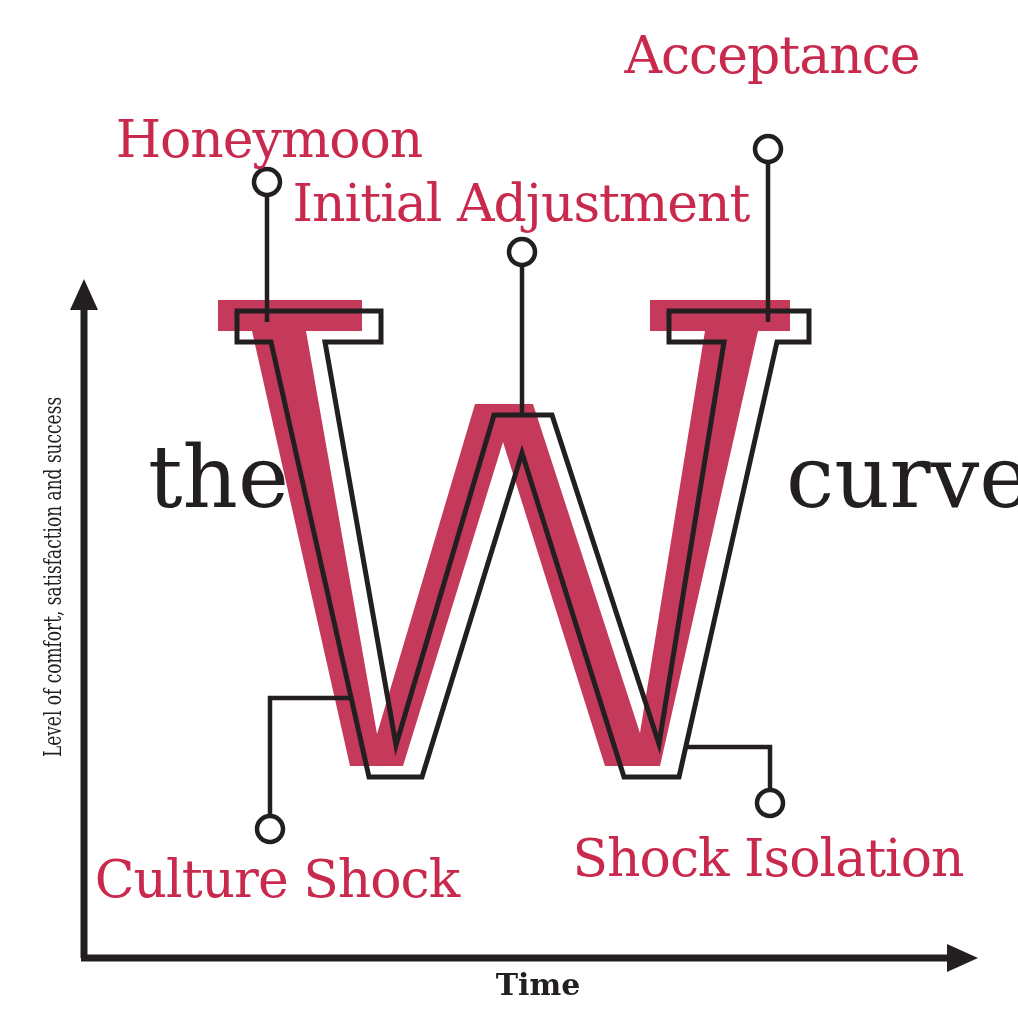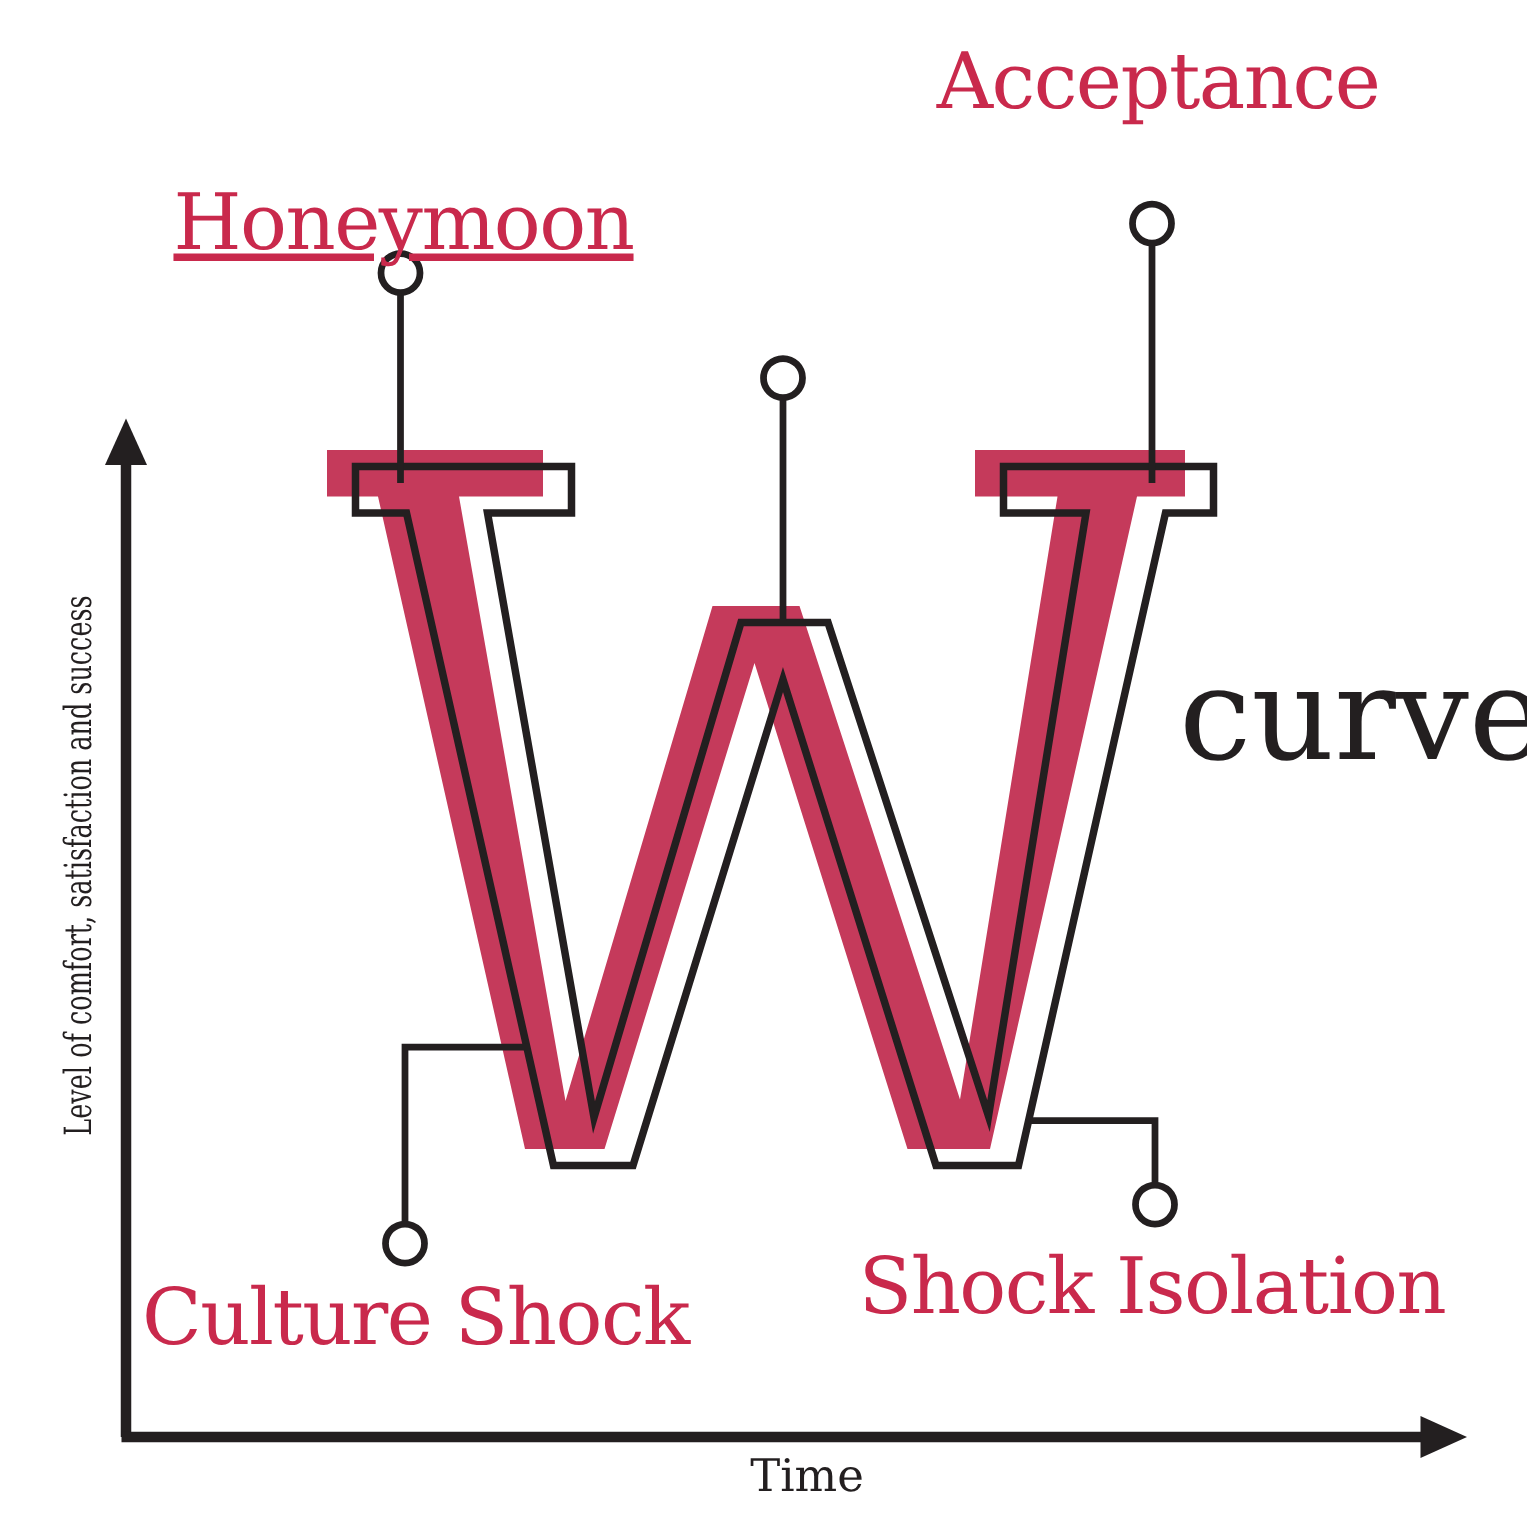--- a/index.html
+++ b/index.html
@@ -36,20 +36,21 @@
   }
   .axis-label{
     position:absolute;
     color:var(--ink);
     white-space:nowrap;
   }
   #x-axis-label{
     font-size:30px;
     left:538px;top:967px;
     transform:translateX(-50%);
+    font-weight:bold;
   }
   #y-axis-label{
     font-size:25px;
     left:52px;top:577px;
     transform:translate(-50%,-50%) rotate(-90deg) scaleX(0.68);
     transform-origin:center;
   }
 </style>
 </head>
 <body>
@@ -80,29 +81,31 @@
     </g>
     <g stroke="var(--ink)" stroke-width="4.5" fill="#ffffff">
       <circle cx="267" cy="182" r="13"></circle>
       <circle cx="522" cy="252" r="13"></circle>
       <circle cx="768" cy="149" r="13"></circle>
       <circle cx="270" cy="829" r="13"></circle>
       <circle cx="770" cy="803" r="13"></circle>
     </g>
   </svg>
 
-  <div class="stage-label" style="left:269px;top:120px;text-decoration:underline;">Honeymoon</div>
+  <div class="stage-label" style="left:269px;top:110px;">Honeymoon</div>
 
+  <div class="stage-label" style="left:521px;top:174px;">Initial Adjustment</div>
 
   <div class="stage-label" style="left:772px;top:26px;">
     <div>Acceptance</div>
   </div>
 
   <div class="stage-label" style="left:277px;top:850px;">Culture Shock</div>
 
   <div class="stage-label" style="left:768px;top:829px;">Shock Isolation</div>
 
+  <div class="title-word" style="left:148px;top:434px;">the</div>
   <div class="title-word" style="left:786px;top:434px;">curve</div>
 
   <div id="y-axis-label" class="axis-label">Level of comfort, satisfaction and success</div>
   <div id="x-axis-label" class="axis-label">Time</div>
 
 </div>
 
 </body></html>

